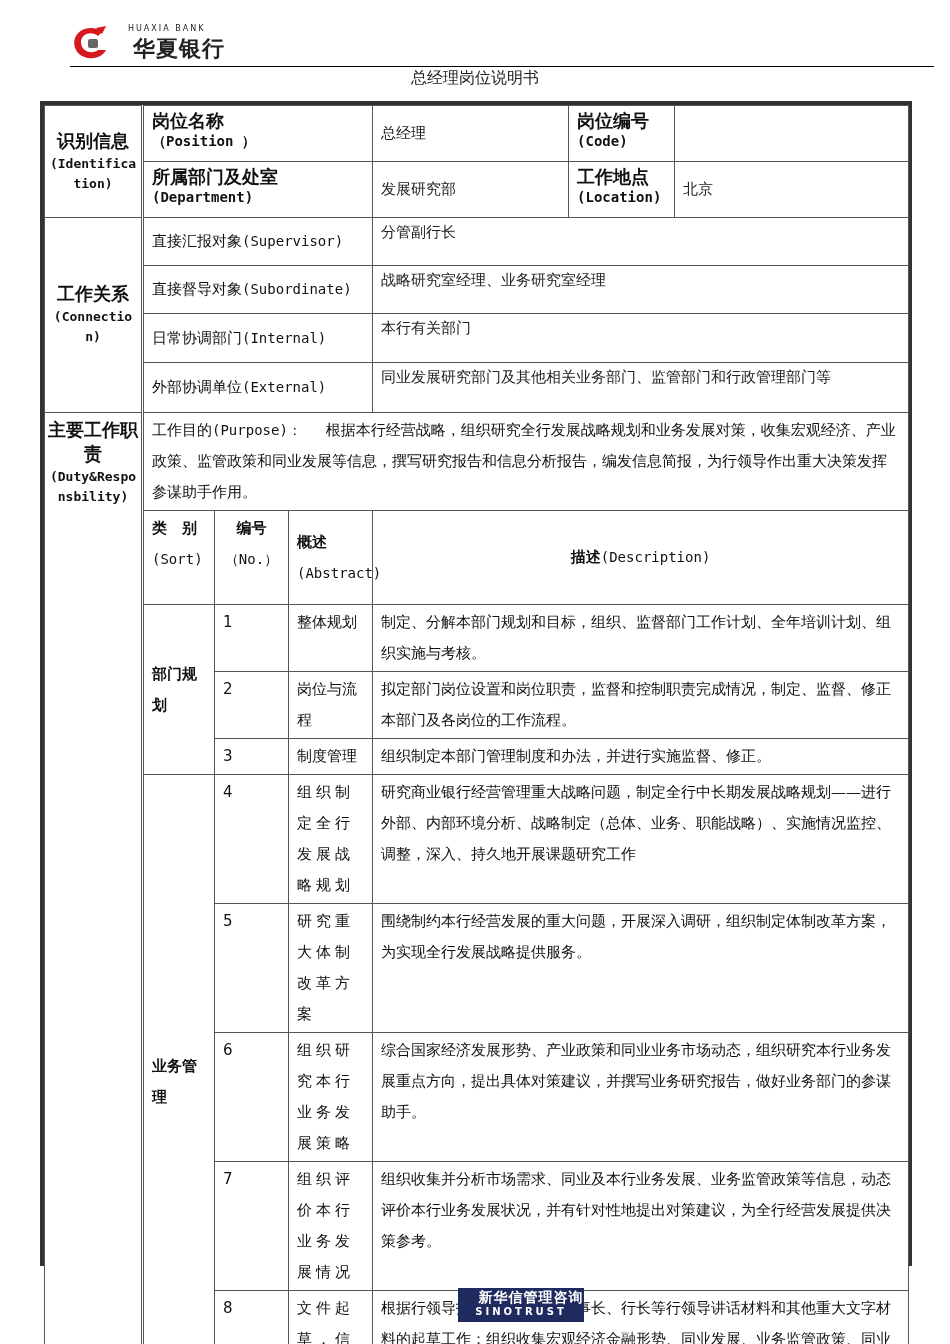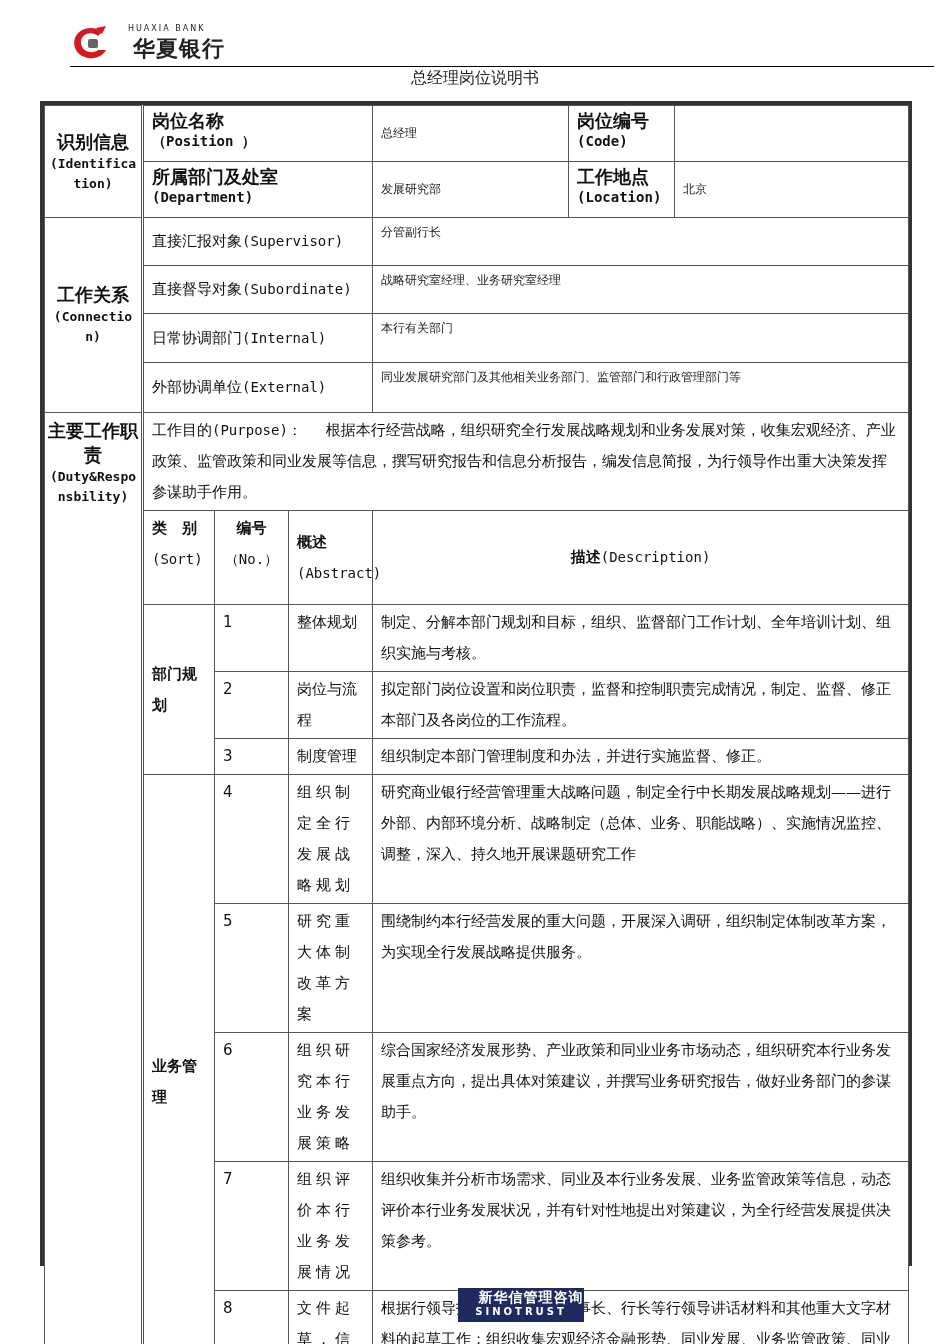--- a/index.html
+++ b/index.html
@@ -9,27 +9,27 @@
   .logo-mark { position:absolute; left:2px; top:6px; width:36px; height:34px; }
   .logo-en { position:absolute; left:58px; top:4px; font-family:"DejaVu Sans","Liberation Sans",sans-serif; font-size:8px; letter-spacing:2px; color:#222; }
   .logo-cn { position:absolute; left:52px; top:14px; font-family:"DejaVu Sans","Liberation Sans",sans-serif; font-size:22px; letter-spacing:1px; color:#222; font-weight:bold;margin-left:11px; }
   .doc-title { position:absolute; left:0; width:950px; top:68px; text-align:center; font-size:16px; color:#222; }
 
   .table-wrap { position:absolute; left:40px; top:101px; width:872px; height:1165px;
                 border-top:4px solid #333; border-left:4px solid #333; border-right:4px solid #333; box-sizing:border-box; }
   table { border-collapse:collapse; width:100%; table-layout:fixed; }
   td { border:1px solid #555; vertical-align:top; padding:4px 8px; font-size:15px; line-height:21px; }
   .sec-head { text-align:center; vertical-align:middle; padding:4px 2px; border-right:3px double #555; }
-  .sec-head .cn { font-family:Liberation Sans, sans-serif; font-weight:bold; font-size:18px; line-height:24px; }
+  .sec-head .cn { font-family:Liberation Mono, monospace; font-weight:bold; font-size:18px; line-height:24px; }
   .sec-head .en { font-family:"DejaVu Sans Mono","Liberation Mono",monospace; font-weight:bold; font-size:13px; line-height:20px; word-break:break-all; }
   .lbl-cn { font-family:"DejaVu Sans","Liberation Sans",sans-serif; font-weight:bold; font-size:18px; }
   .lbl-en { font-family:"DejaVu Sans Mono","Liberation Mono",monospace; font-weight:bold; font-size:14px; }
   .lbl-mix { font-size:15px; vertical-align:middle; }
   .lbl-mix .m { font-family:"DejaVu Sans Mono","Liberation Mono",monospace; font-size:14px; }
-  .val { font-size:12px; color:#222;margin-top:13px; }
+  .val { font-size:15px; color:#222;margin-top:13px; }
   .val-mid { vertical-align:middle; }
   .purpose { line-height:31px; font-size:15px; padding:2px 8px; }
   .purpose .pl { font-family:"DejaVu Sans","Liberation Sans",sans-serif;margin-top:20px; }
   .purpose .pm { font-family:"DejaVu Sans Mono","Liberation Mono",monospace; font-size:14px; }
   .duty td { line-height:31px; padding:2px 8px; }
   .cat { font-family:"DejaVu Sans","Liberation Sans",sans-serif; font-weight:bold; vertical-align:middle; }
   .num { font-family:"DejaVu Sans","Liberation Sans",sans-serif; }
   .abs { letter-spacing:4px; }
   .th-cn { font-family:"DejaVu Sans","Liberation Sans",sans-serif; font-weight:bold; }
   .th-en { font-family:"DejaVu Sans Mono","Liberation Mono",monospace; font-size:14px; }

